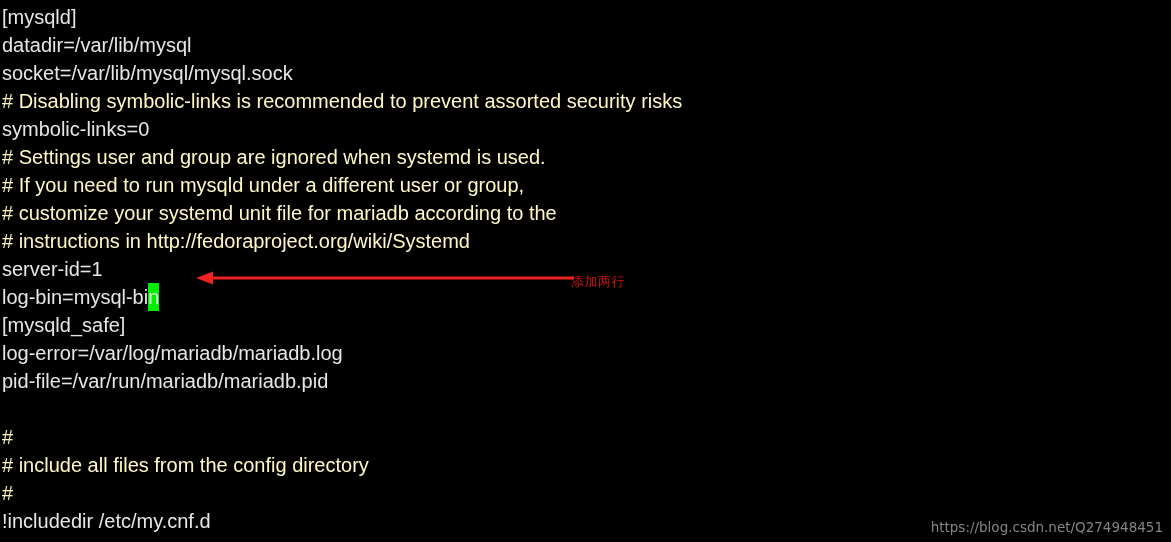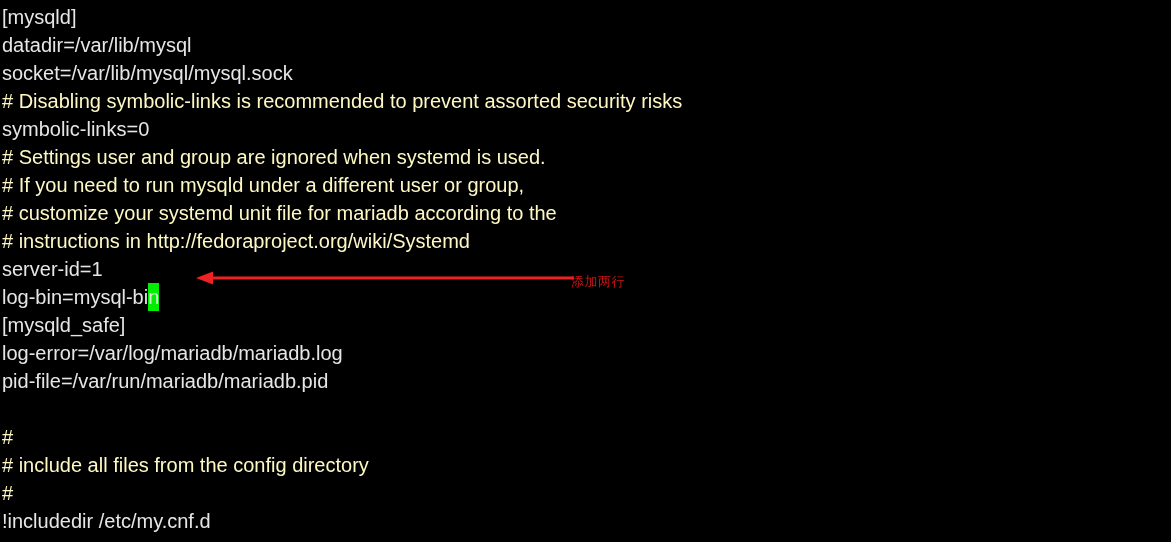--- a/index.html
+++ b/index.html
@@ -87,14 +87,15 @@
 
   <div id="terminal"><div class="line c-plain"><span>[mysqld]</span></div><div class="line c-plain"><span>datadir=/var/lib/mysql</span></div><div class="line c-plain"><span>socket=/var/lib/mysql/mysql.sock</span></div><div class="line c-comment"><span># Disabling symbolic-links is recommended to prevent assorted security risks</span></div><div class="line c-plain"><span>symbolic-links=0</span></div><div class="line c-comment"><span># Settings user and group are ignored when systemd is used.</span></div><div class="line c-comment"><span># If you need to run mysqld under a different user or group,</span></div><div class="line c-comment"><span># customize your systemd unit file for mariadb according to the</span></div><div class="line c-comment"><span># instructions in http://fedoraproject.org/wiki/Systemd</span></div><div class="line c-plain"><span>server-id=1</span></div><div class="line c-plain"><span>log-bin=mysql-bi</span><span class="cursor">n</span></div><div class="line c-plain"><span>[mysqld_safe]</span></div><div class="line c-plain"><span>log-error=/var/log/mariadb/mariadb.log</span></div><div class="line c-plain"><span>pid-file=/var/run/mariadb/mariadb.pid</span></div><div class="line c-blank"><span>&nbsp;</span></div><div class="line c-comment"><span>#</span></div><div class="line c-comment"><span># include all files from the config directory</span></div><div class="line c-comment"><span>#</span></div><div class="line c-plain"><span>!includedir /etc/my.cnf.d</span></div></div>
 
   <svg id="arrow" viewBox="0 0 378 20" width="378" height="20" xmlns="http://www.w3.org/2000/svg">
     <line x1="14" y1="10" x2="378" y2="10" stroke="#EE2222" stroke-width="3.2"></line>
     <polygon points="0,10 17,3.5 17,16.5" fill="#EE2222"></polygon>
   </svg>
 
   <div id="annotation">添加两行</div>
 
+  <div id="watermark">https://blog.csdn.net/Q274948451</div>
 
 </div>
 
 </body></html>

